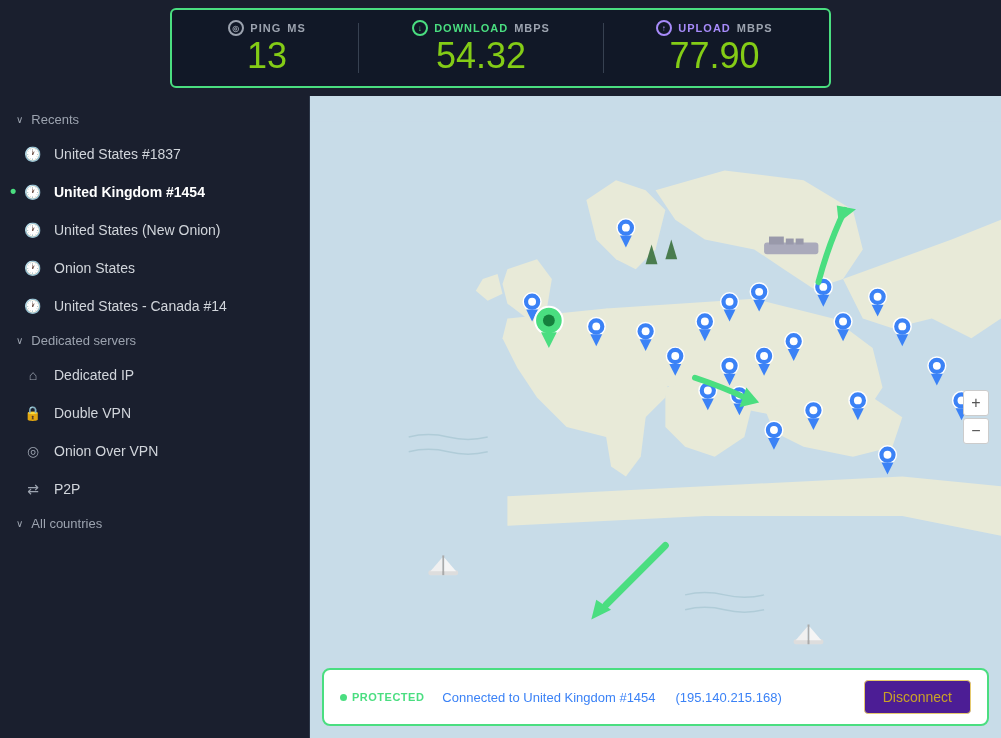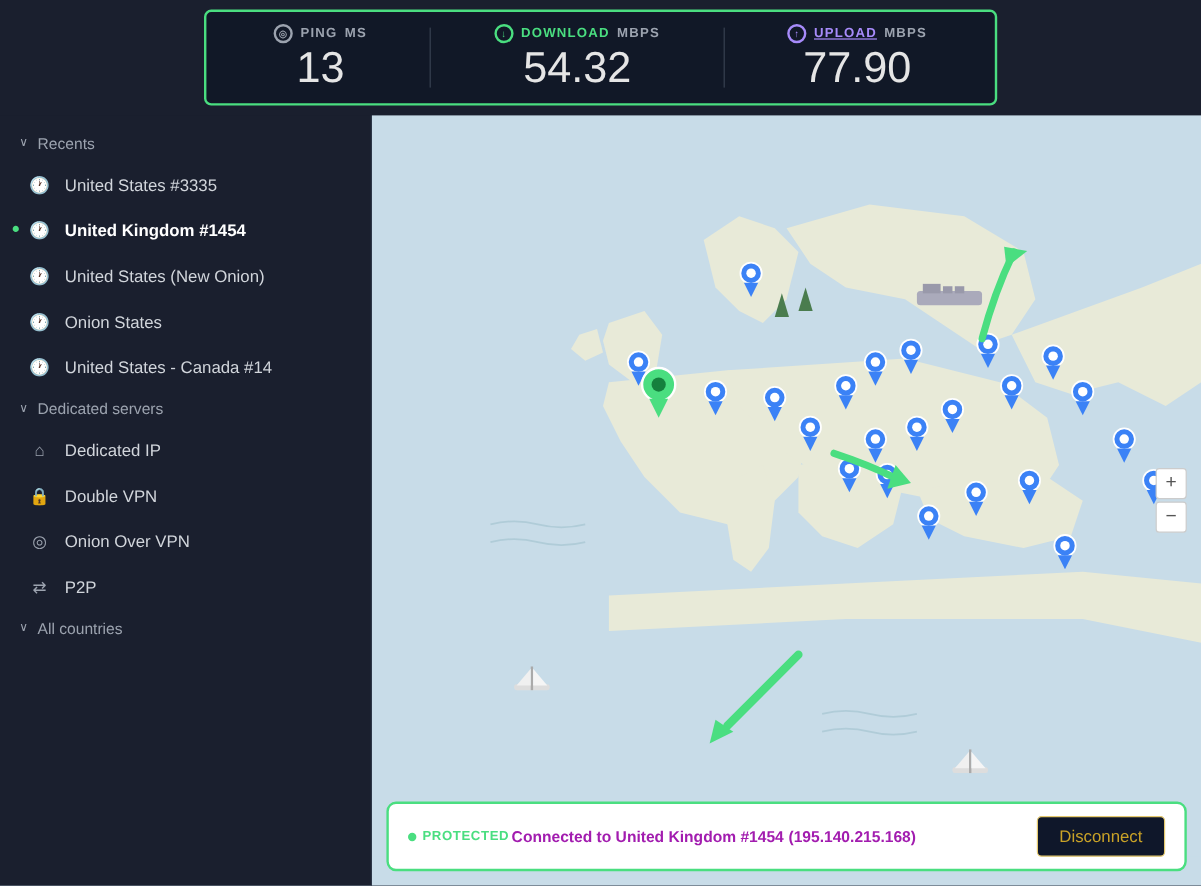--- a/index.html
+++ b/index.html
@@ -47,21 +47,21 @@
       border: 2px solid;
       display: inline-flex;
       align-items: center;
       justify-content: center;
       font-size: 8px;
     }
     .ping-icon { border-color: #9ca3af; color: #9ca3af; }
     .down-icon { border-color: #4ade80; color: #4ade80; }
     .up-icon { border-color: #a78bfa; color: #a78bfa; }
     .stat-value {
-      color: #e5e5e5;
+      color: #84cc16;
       font-size: 36px;
       font-weight: 300;
       line-height: 1.1;
     }
     .stat-divider {
       width: 1px;
       height: 50px;
       background: #374151;
     }
 
@@ -194,26 +194,27 @@
       height: 7px;
       border-radius: 50%;
       background: #4ade80;
     }
     .status-connection {
       font-size: 14px;
       font-weight: 600;
       color: #1a1f2e;
     }
     .status-connection span {
-      font-weight: 700;
-      color: #a21caf;
+      font-weight: 400;
+      color: #3b82f6;
       font-size: 13px;
+      margin-left: 16px;
     }
     .disconnect-btn {
-      background: #0f172a;
+      background: #4c1d95;
       border: 1.5px solid #e5c96e;
       color: #c9a227;
       border-radius: 4px;
       padding: 8px 18px;
       font-size: 14px;
       font-weight: 500;
       cursor: pointer;
     }
 
     
@@ -259,39 +260,39 @@
       <span class="icon-circle down-icon" style="color:#4ade80;border-color:#4ade80;">↓</span>
       <span style="color:#4ade80;">DOWNLOAD</span>
       <span>Mbps</span>
     </div>
     <div class="stat-value">54.32</div>
   </div>
   <div class="stat-divider"></div>
   <div class="stat-item">
     <div class="stat-label">
       <span class="icon-circle up-icon" style="color:#a78bfa;border-color:#a78bfa;">↑</span>
-      <span style="color:#a78bfa;text-decoration:underline;">UPLOAD</span>
+      <span style="color:#a78bfa;">UPLOAD</span>
       <span>Mbps</span>
     </div>
     <div class="stat-value">77.90</div>
   </div>
 </div>
 
 <div class="main-layout">
 
   <div class="sidebar">
 
     <div class="sidebar-section-header">
       <span class="chevron">∨</span>
       <span>Recents</span>
     </div>
 
     <div class="sidebar-item">
       <span class="item-icon">🕐</span>
-      <span>United States #3335</span>
+      <span>United States #1837</span>
     </div>
 
     <div class="sidebar-item active">
       <span class="item-icon">🕐</span>
       <span>United Kingdom #1454</span>
     </div>
 
     <div class="sidebar-item">
       <span class="item-icon">🕐</span>
       <span>United States (New Onion)</span>

